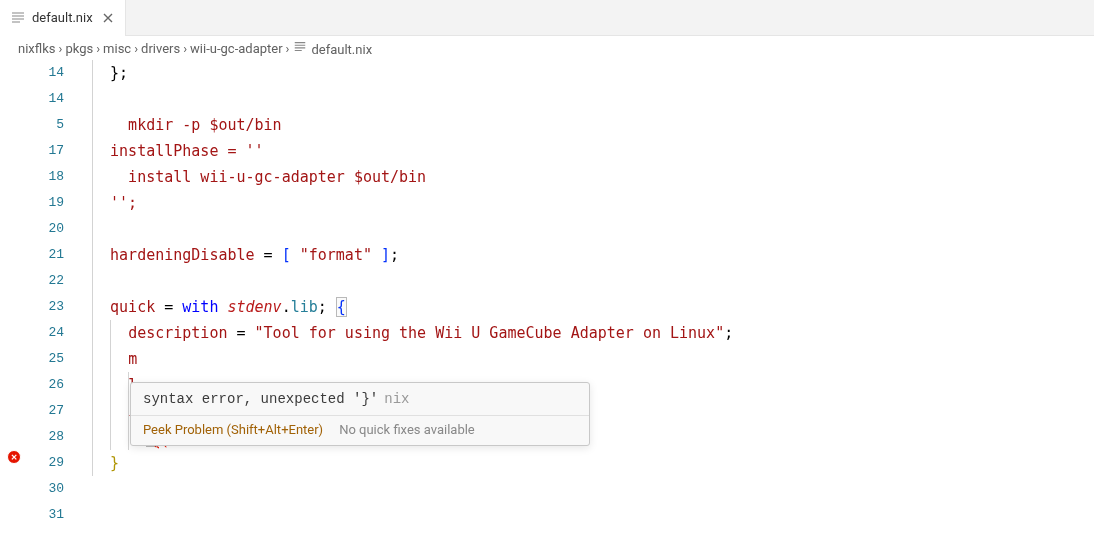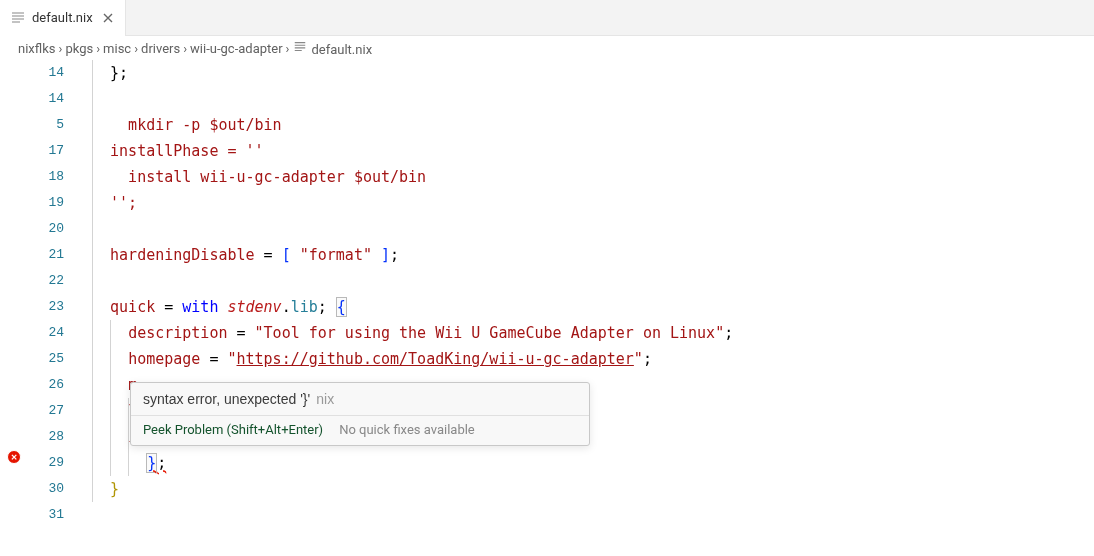--- a/index.html
+++ b/index.html
@@ -165,38 +165,38 @@
       border: 1px solid #c8c8c8;
       border-radius: 3px;
       box-shadow: 0 2px 8px rgba(0,0,0,0.1);
       font-family: -apple-system, BlinkMacSystemFont, "Segoe UI", Roboto, sans-serif;
       padding: 6px 0;
       z-index: 10;
       min-width: 460px;
     }
     .hover-message {
       padding: 2px 12px 8px 12px;
-      font-family: Liberation Sans, sans-serif;
+      font-family: Liberation Mono, monospace;
       font-size: 14px;
       color: #3b3b3b;
     }
     .hover-source {
       color: #999;
       margin-left: 6px;
     }
     .hover-actions {
       padding: 6px 12px 2px 12px;
       border-top: 1px solid #e0e0e0;
       display: flex;
       gap: 16px;
       align-items: center;
       font-size: 13px;
     }
     .hover-link {
-      color: #14532d;
+      color: #a16207;
       cursor: pointer;
     }
     .hover-noquick {
       color: #888;
     }
     .logo-svg {
       stroke: #888;
       fill: none;
     }
   </style>
@@ -269,21 +269,20 @@
     <div class="code-line"><span class="indent-guide" style="left:0"></span></div>
     <div class="code-line"><span class="indent-guide" style="left:0"></span><span class="tok-attr">    mkdir -p $out/bin</span></div>
     <div class="code-line"><span class="indent-guide" style="left:0"></span>  <span class="tok-attr">installPhase</span><span class="tok-attr"> = ''</span></div>
     <div class="code-line"><span class="indent-guide" style="left:0"></span><span class="tok-attr">    install wii-u-gc-adapter $out/bin</span></div>
     <div class="code-line"><span class="indent-guide" style="left:0"></span><span class="tok-attr">  '';</span></div>
     <div class="code-line"><span class="indent-guide" style="left:0"></span></div>
     <div class="code-line"><span class="indent-guide" style="left:0"></span>  <span class="tok-attr">hardeningDisable</span><span class="tok-punct"> = </span><span class="tok-brace">[</span><span class="tok-string"> "format" </span><span class="tok-brace">]</span><span class="tok-punct">;</span></div>
     <div class="code-line"><span class="indent-guide" style="left:0"></span></div>
     <div class="code-line"><span class="indent-guide" style="left:0"></span>  <span class="tok-attr">quick</span><span class="tok-punct"> = </span><span class="tok-keyword">with</span><span class="tok-ident"> stdenv</span><span class="tok-punct">.</span><span class="tok-var">lib</span><span class="tok-punct">; </span><span class="tok-brace bracket-match">{</span></div>
     <div class="code-line"><span class="indent-guide" style="left:0"></span><span class="indent-guide" style="left:18px"></span>    <span class="tok-attr">description</span><span class="tok-punct"> = </span><span class="tok-string">"Tool for using the Wii U GameCube Adapter on Linux"</span><span class="tok-punct">;</span></div>
-    <div class="code-line"><span class="indent-guide" style="left:0"></span><span class="indent-guide" style="left:18px"></span>    <span class="tok-attr">homepage</span><span class="tok-punct"> = </span><span class="tok-string">"</span><span class="tok-string-url">https://github.com/ToadKing/wii-u-gc-adapter</span><span class="tok-string">"</span><span class="tok-punct">;</span></div>
     <div class="code-line"><span class="indent-guide" style="left:0"></span><span class="indent-guide" style="left:18px"></span>    <span class="tok-attr">m</span></div>
     <div class="code-line"><span class="indent-guide" style="left:0"></span><span class="indent-guide" style="left:18px"></span><span class="indent-guide" style="left:36px"></span>    <span class="tok-attr">l</span></div>
     <div class="code-line"><span class="indent-guide" style="left:0"></span><span class="indent-guide" style="left:18px"></span><span class="indent-guide" style="left:36px"></span>    <span class="tok-attr">i</span></div>
     <div class="code-line"><span class="indent-guide" style="left:0"></span><span class="indent-guide" style="left:18px"></span><span class="indent-guide" style="left:36px"></span>      <span class="tok-brace bracket-match error-underline">}</span><span class="tok-punct error-underline">;</span></div>
     <div class="code-line"><span class="indent-guide" style="left:0"></span>  <span class="tok-brace-yellow">}</span></div>
     <div class="code-line"></div>
   </div>
 </div>
 
 <div class="hover-popup">

